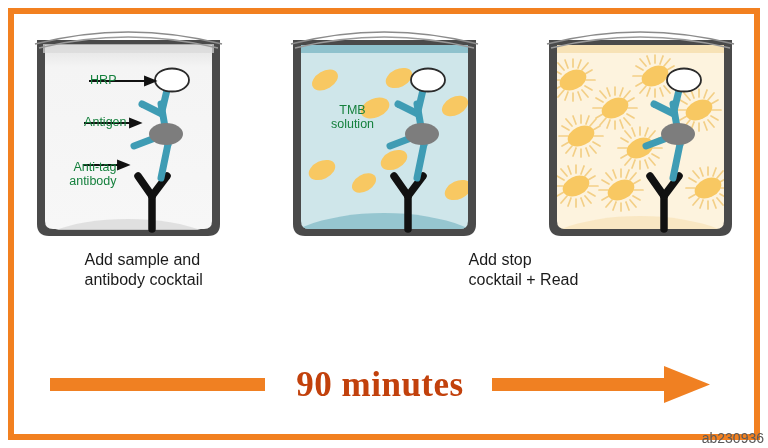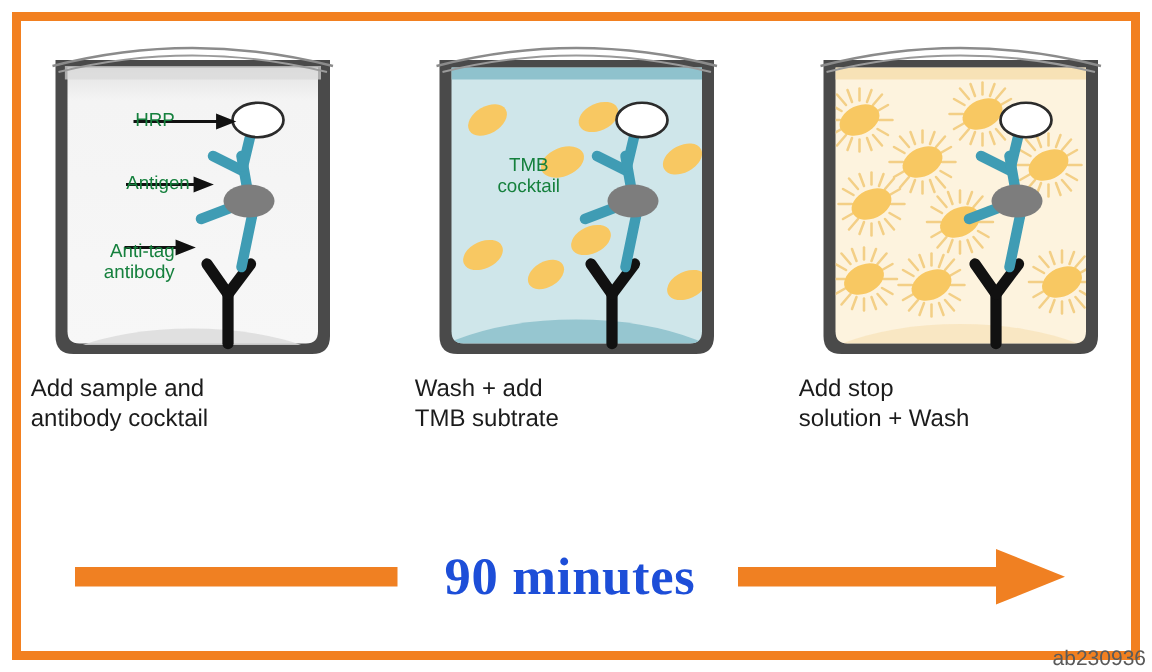--- a/index.html
+++ b/index.html
@@ -47,21 +47,21 @@
   }
 
   
   .timeline{
     position:absolute;left:30px;top:355px;width:700px;height:60px;
     display:flex;align-items:center;justify-content:center;
   }
   .tl-svg{display:block;}
   .tl-text{
     position:absolute;left:0;right:0;top:50%;transform:translateY(-50%);
-    text-align:center;color:#1d4ed8;font-size:35px;font-weight:bold;
+    text-align:center;color:#c2410c;font-size:35px;font-weight:bold;
     font-family:"Liberation Serif", serif;letter-spacing:0.5px;
   }
 
   
   .watermark{
     position:absolute;right:4px;bottom:2px;color:#5a5a5a;
     font-size:14px;font-family:"Liberation Sans", sans-serif;
   }
 </style>
 </head>
@@ -165,21 +165,21 @@
           <line x1="140" y1="160" x2="147" y2="126"></line>
           <line x1="147" y1="126" x2="140" y2="86"></line>
           <line x1="134" y1="120" x2="113" y2="128"></line>
           <line x1="141" y1="96" x2="121" y2="86"></line>
           <line x1="141" y1="93" x2="146" y2="72"></line>
         </g>
         <ellipse cx="145" cy="116" rx="17" ry="11" fill="#7d7d7d"></ellipse>
         <ellipse cx="151" cy="62" rx="17" ry="11.5" fill="#ffffff" stroke="#2b2b2b" stroke-width="1.8"></ellipse>
       </svg>
       <div class="wlabel lbl-tmb">TMB
-cocktail</div>
+solution</div>
     </div>
 
     <div class="well-wrap">
       <svg class="well-svg" viewBox="0 0 215 225">
         <defs>
           <clipPath id="clip3">
             <path d="M24,27 L191,27 L191,203 Q191,211 183,211 L32,211 Q24,211 24,203 Z"></path>
           </clipPath>
           <g id="sunburst">
             <g stroke="#f3cf86" stroke-width="1.7" stroke-linecap="round">
@@ -238,24 +238,22 @@
         </g>
         <ellipse cx="145" cy="116" rx="17" ry="11" fill="#7d7d7d"></ellipse>
         <ellipse cx="151" cy="62" rx="17" ry="11.5" fill="#ffffff" stroke="#2b2b2b" stroke-width="1.8"></ellipse>
       </svg>
     </div>
   </div>
 
   <div class="captions">
     <div class="caption">Add sample and
 antibody cocktail</div>
-    <div class="caption">Wash + add
-TMB subtrate</div>
     <div class="caption">Add stop
-solution + Wash</div>
+cocktail + Read</div>
   </div>
 
   <div class="timeline">
     <svg class="tl-svg" width="700" height="60" viewBox="0 0 700 60">
       <rect x="20" y="23" width="215" height="13" fill="#f08022"></rect>
       <rect x="462" y="23" width="172" height="13" fill="#f08022"></rect>
       <polygon points="634,11 680,29.5 634,48" fill="#f08022"></polygon>
     </svg>
     <div class="tl-text">90 minutes</div>
   </div>

